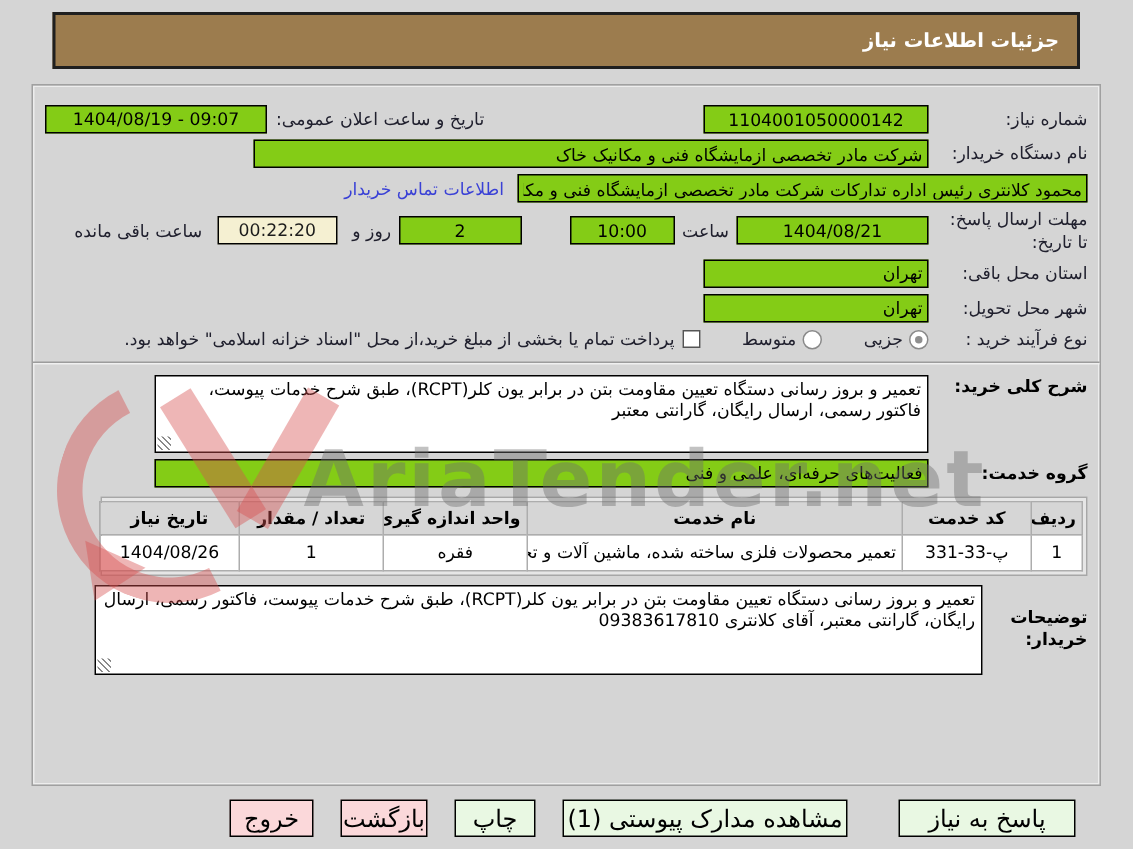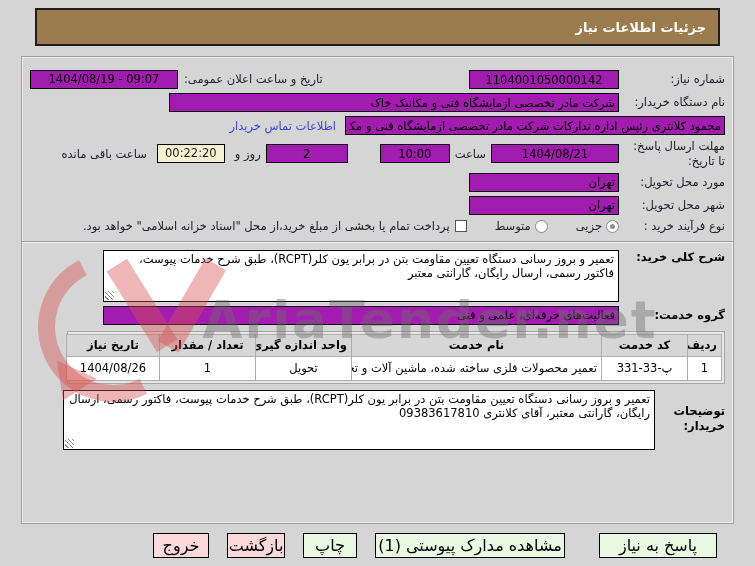--- a/index.html
+++ b/index.html
@@ -32,34 +32,34 @@
     padding:9px 8px 10px 8px;
     position:relative;
   }
   .frow { display:flex; align-items:center; margin:4px 0; }
   .frow.split { justify-content:space-between; }
   .grp { display:flex; align-items:center; }
   .lblcol { width:106px; flex:none; padding-left:5px; line-height:1.3; }
   .lbl { line-height:1.3; }
   .bold { font-weight:bold; color:#000; }
   .in {
-    background:#a21caf; border:1px solid #000;
+    background:#84cc16; border:1px solid #000;
     height:19px; font:inherit; color:#000;
     padding:0 3px; text-align:right;
   }
   .center { text-align:center; }
   .ltrbox { direction:ltr; unicode-bidi:isolate; }
   .w150 { width:150px; } .w148 { width:148px; }
   .w450 { width:450px; } .w380 { width:380px; }
   .w128 { width:128px; } .w70 { width:70px; } .w82 { width:82px; }
   .link { color:#3a41d6; margin-right:9px; cursor:pointer; white-space:nowrap; }
   .sp { margin:0 5px; white-space:nowrap; }
   .gap30 { width:32px; flex:none; }
   .countdown {
-    width:68px; height:19px; line-height:17px;
+    width:80px; height:19px; line-height:17px;
     background:#f5f0d2; border:1px solid #000;
     text-align:center; color:#1c1c1c; margin:0 5px;
   }
   .radio {
     width:13px; height:13px; border:1px solid #8a8a8a; border-radius:50%;
     background:#fff; display:inline-block; flex:none; margin-left:4px;
     position:relative;
   }
   .radio.sel::after {
     content:''; position:absolute; top:3px; left:3px;
@@ -180,21 +180,21 @@
     <span class="sp">ساعت</span>
     <input class="in w70 center ltrbox" readonly="" value="10:00" style="">
     <span class="gap30"></span>
     <input class="in w82 center" readonly="" value="2" style="">
     <span class="sp">روز و</span>
     <span class="countdown ltrbox">00:22:20</span>
     <span class="sp">ساعت باقی مانده</span>
   </div>
 
   <div class="frow">
-    <div class="lblcol">مورد محل تحویل:</div>
+    <div class="lblcol">استان محل باقی:</div>
     <input class="in w150" readonly="" value="تهران" style="">
   </div>
 
   <div class="frow">
     <div class="lblcol">شهر محل تحویل:</div>
     <input class="in w150" readonly="" value="تهران" style="">
   </div>
 
 
   <div class="frow">
@@ -247,21 +247,21 @@
           <th>واحد اندازه گیری</th>
           <th>تعداد / مقدار</th>
           <th>تاریخ نیاز</th>
         </tr>
       </thead>
       <tbody>
         <tr>
           <td>1</td>
           <td>پ-33-331</td>
           <td class="name">تعمیر محصولات فلزی ساخته شده، ماشین آلات و تجهیزات</td>
-          <td>تحویل</td>
+          <td>فقره</td>
           <td>1</td>
           <td>1404/08/26</td>
         </tr>
       </tbody>
     </table>
   </div>
 
   <div class="frow" style="align-items:flex-start;">
     <div class="lblcol bold" style="width:70px; padding-top:14px;">توضیحات خریدار:</div>
     <div class="ta-wrap">

